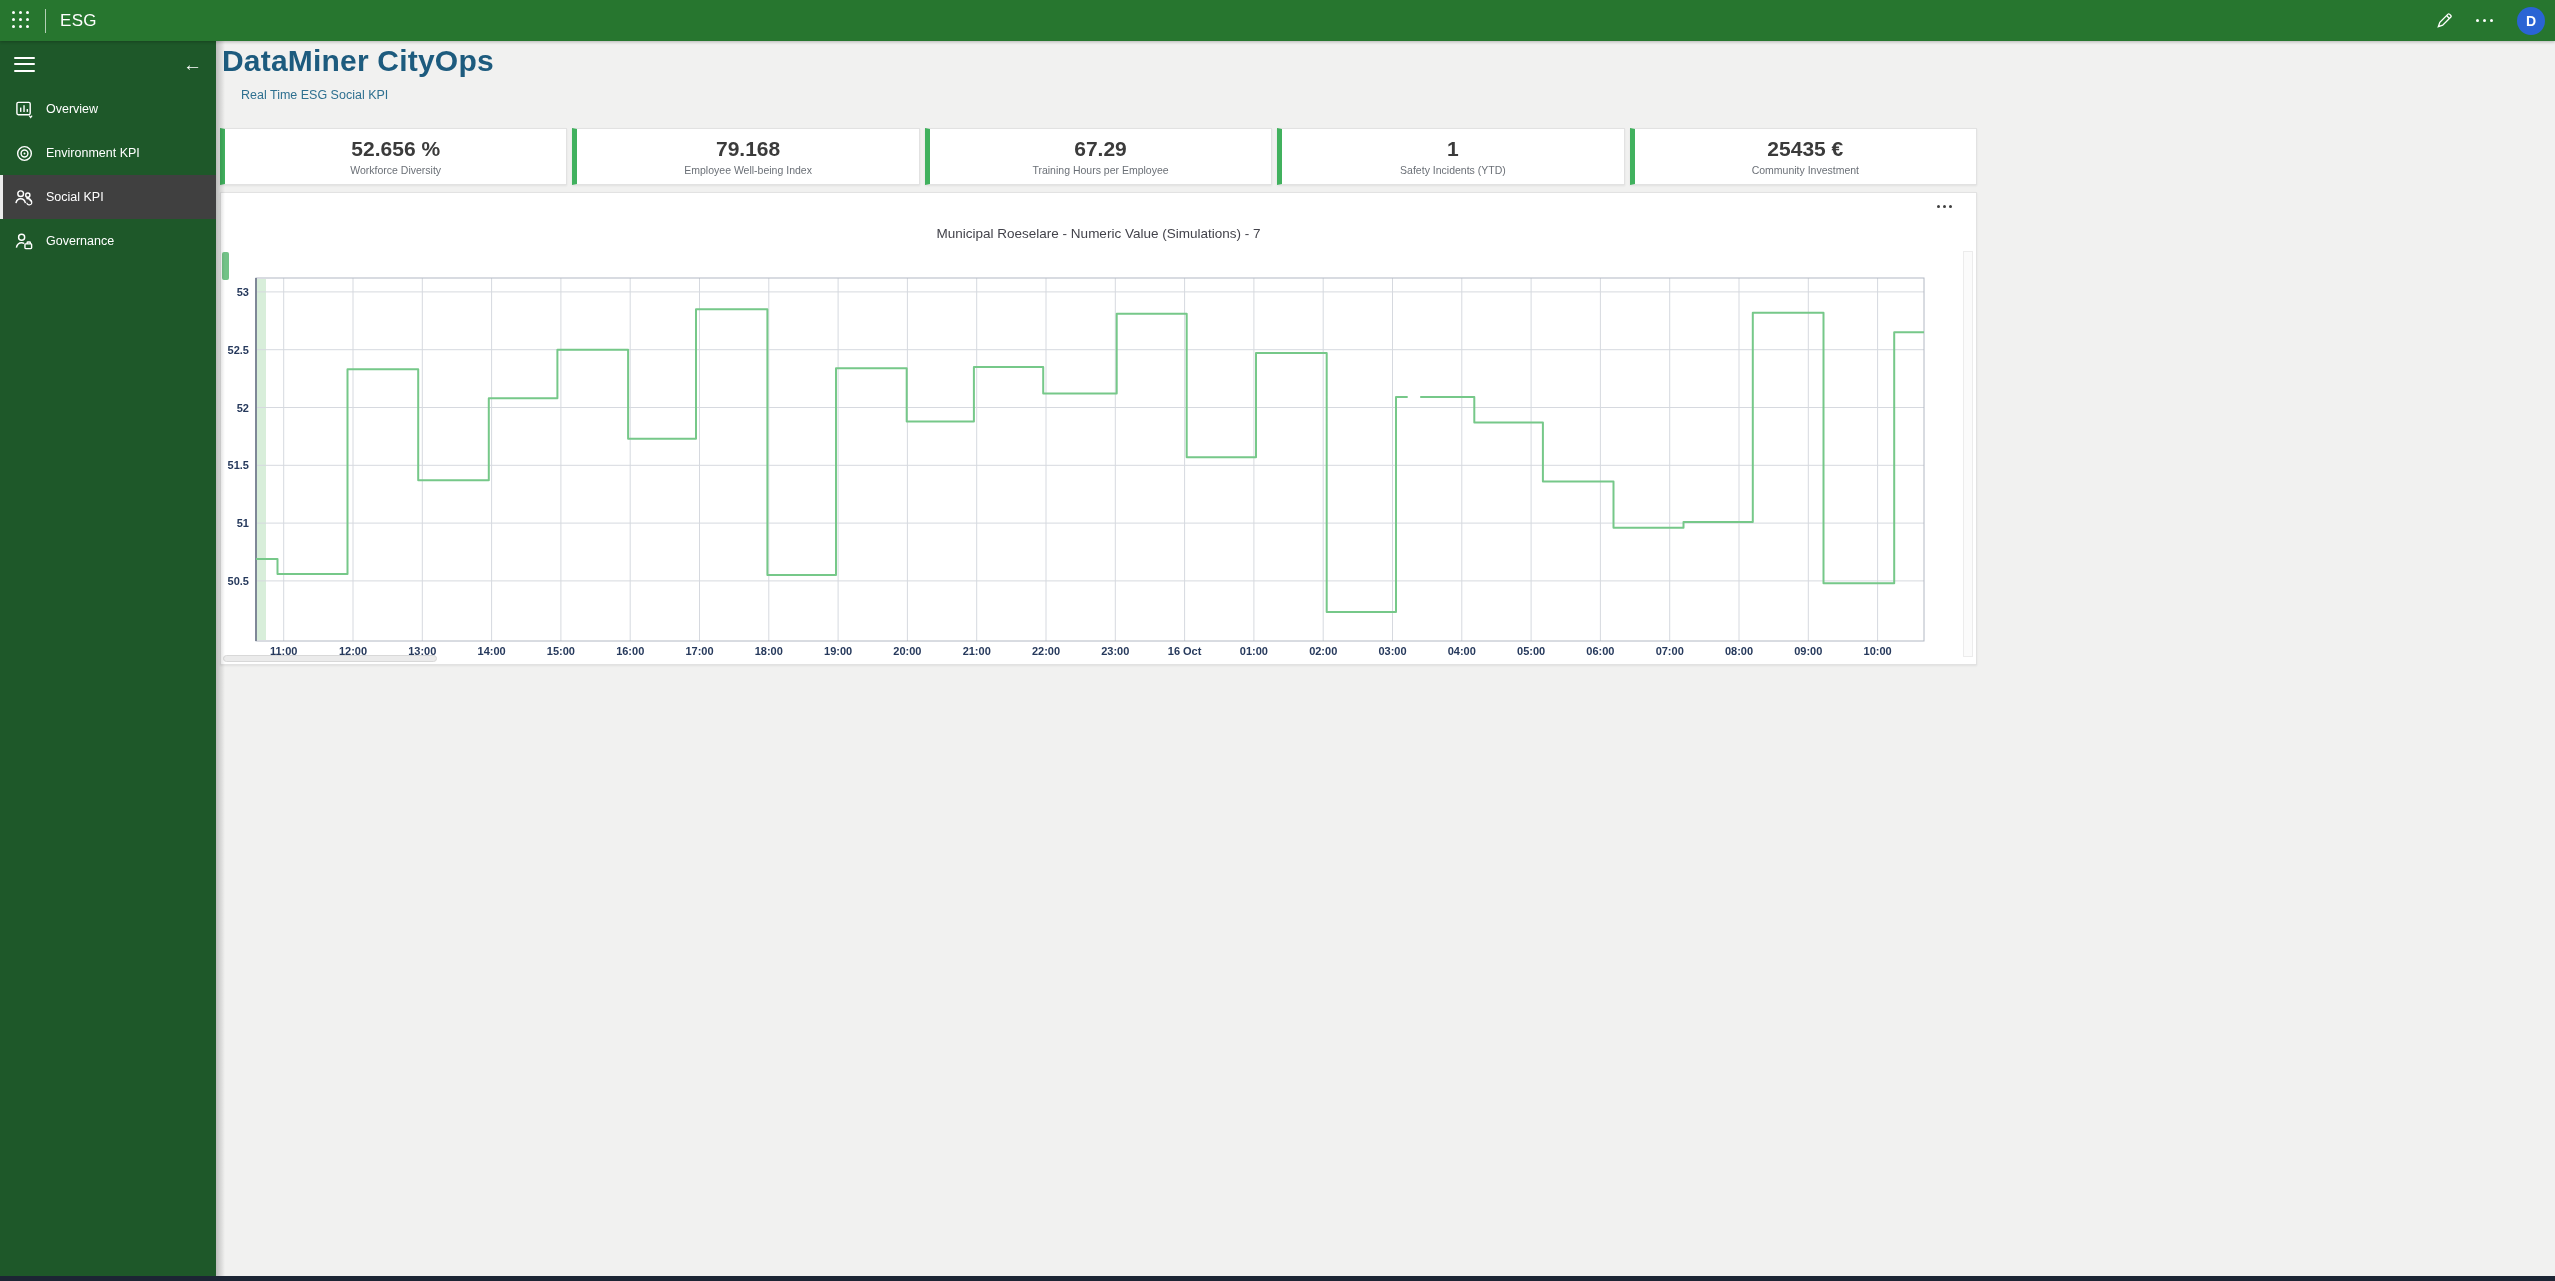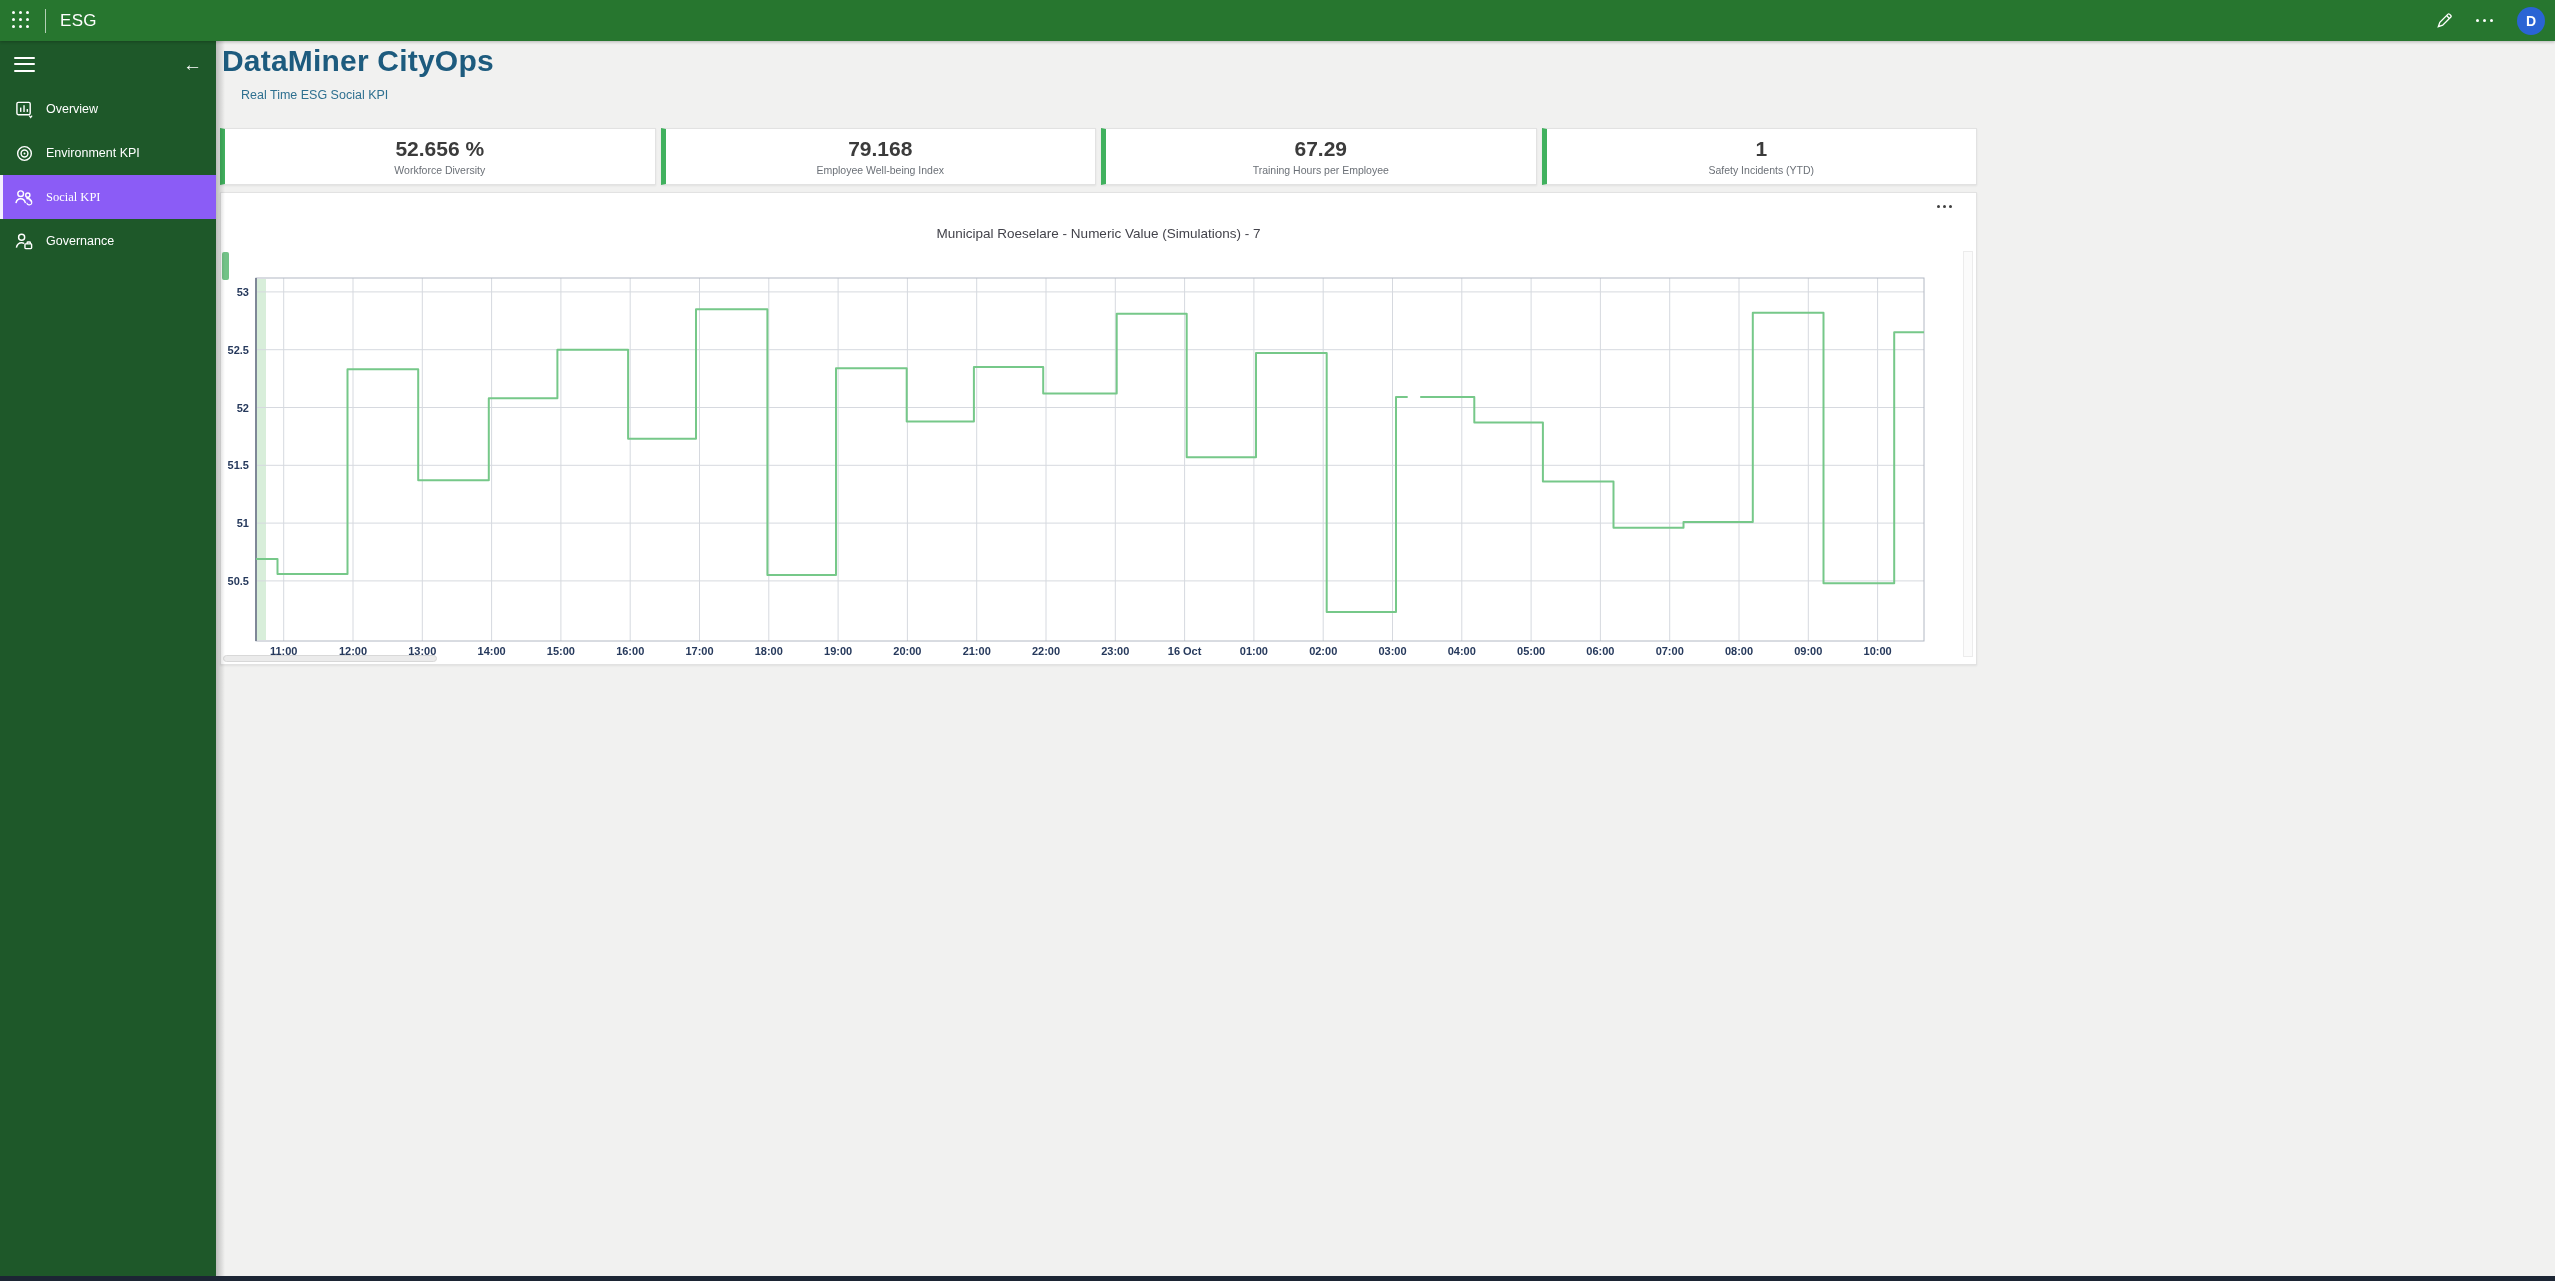--- a/index.html
+++ b/index.html
@@ -27,21 +27,21 @@
   .sidebar { position:absolute; left:0; top:41px; width:216px; height:1240px;
     background:#1e5829; color:#fff; z-index:4; }
   .sb-head { height:46px; display:flex; align-items:center; justify-content:space-between;
     padding:0 14px; }
   .hamburger { width:21px; height:15px; display:flex; flex-direction:column;
     justify-content:space-between; cursor:pointer; }
   .hamburger i { height:2px; background:#fff; border-radius:1px; }
   .collapse-arrow { color:#fff; font-size:19px; line-height:1; cursor:pointer; }
   .nav-item { height:44px; display:flex; align-items:center; gap:12px;
     padding-left:14px; font-size:12.5px; cursor:pointer; position:relative; }
-  .nav-item.selected { background:#8b5cf6;font-family:Liberation Serif, serif; }
+  .nav-item.selected { background:#404040; }
   .nav-item.selected::before { content:""; position:absolute; left:0; top:0;
     width:3px; height:100%; background:rgba(255,255,255,.9); }
   .nav-icon { width:20px; height:20px; flex:0 0 20px; display:flex; align-items:center; justify-content:center; }
 
   .main-shadow { position:absolute; left:216px; top:41px; width:9px; height:1240px;
     background:linear-gradient(to right, rgba(0,0,0,.22), rgba(0,0,0,0)); z-index:3; }
 
   
   .page-title { position:absolute; left:222px; top:44px; font-size:30px; font-weight:bold;
     color:#1d5b7e; letter-spacing:.2px; }
@@ -177,20 +177,24 @@
     <div class="kpi-value">79.168</div>
     <div class="kpi-label">Employee Well-being Index</div>
   </div>
   <div class="kpi-card">
     <div class="kpi-value">67.29</div>
     <div class="kpi-label">Training Hours per Employee</div>
   </div>
   <div class="kpi-card">
     <div class="kpi-value">1</div>
     <div class="kpi-label">Safety Incidents (YTD)</div>
+  </div>
+  <div class="kpi-card">
+    <div class="kpi-value">25435 €</div>
+    <div class="kpi-label">Community Investment</div>
   </div>
 </div>
 
 <div class="chart-card">
   <svg id="chart-svg" class="chart-svg" width="1755" height="471" viewBox="0 0 1755 471">
       <rect x="35" y="85" width="1668" height="363" fill="#ffffff"></rect>
       <rect x="36" y="86" width="9" height="361" fill="#d8eeda"></rect>
       <line x1="35" x2="1703" y1="387.9" y2="387.9" stroke="#d6d9df"></line>
       <text x="28" y="391.9" text-anchor="end">50.5</text>
       <line x1="35" x2="1703" y1="330.1" y2="330.1" stroke="#d6d9df"></line>

